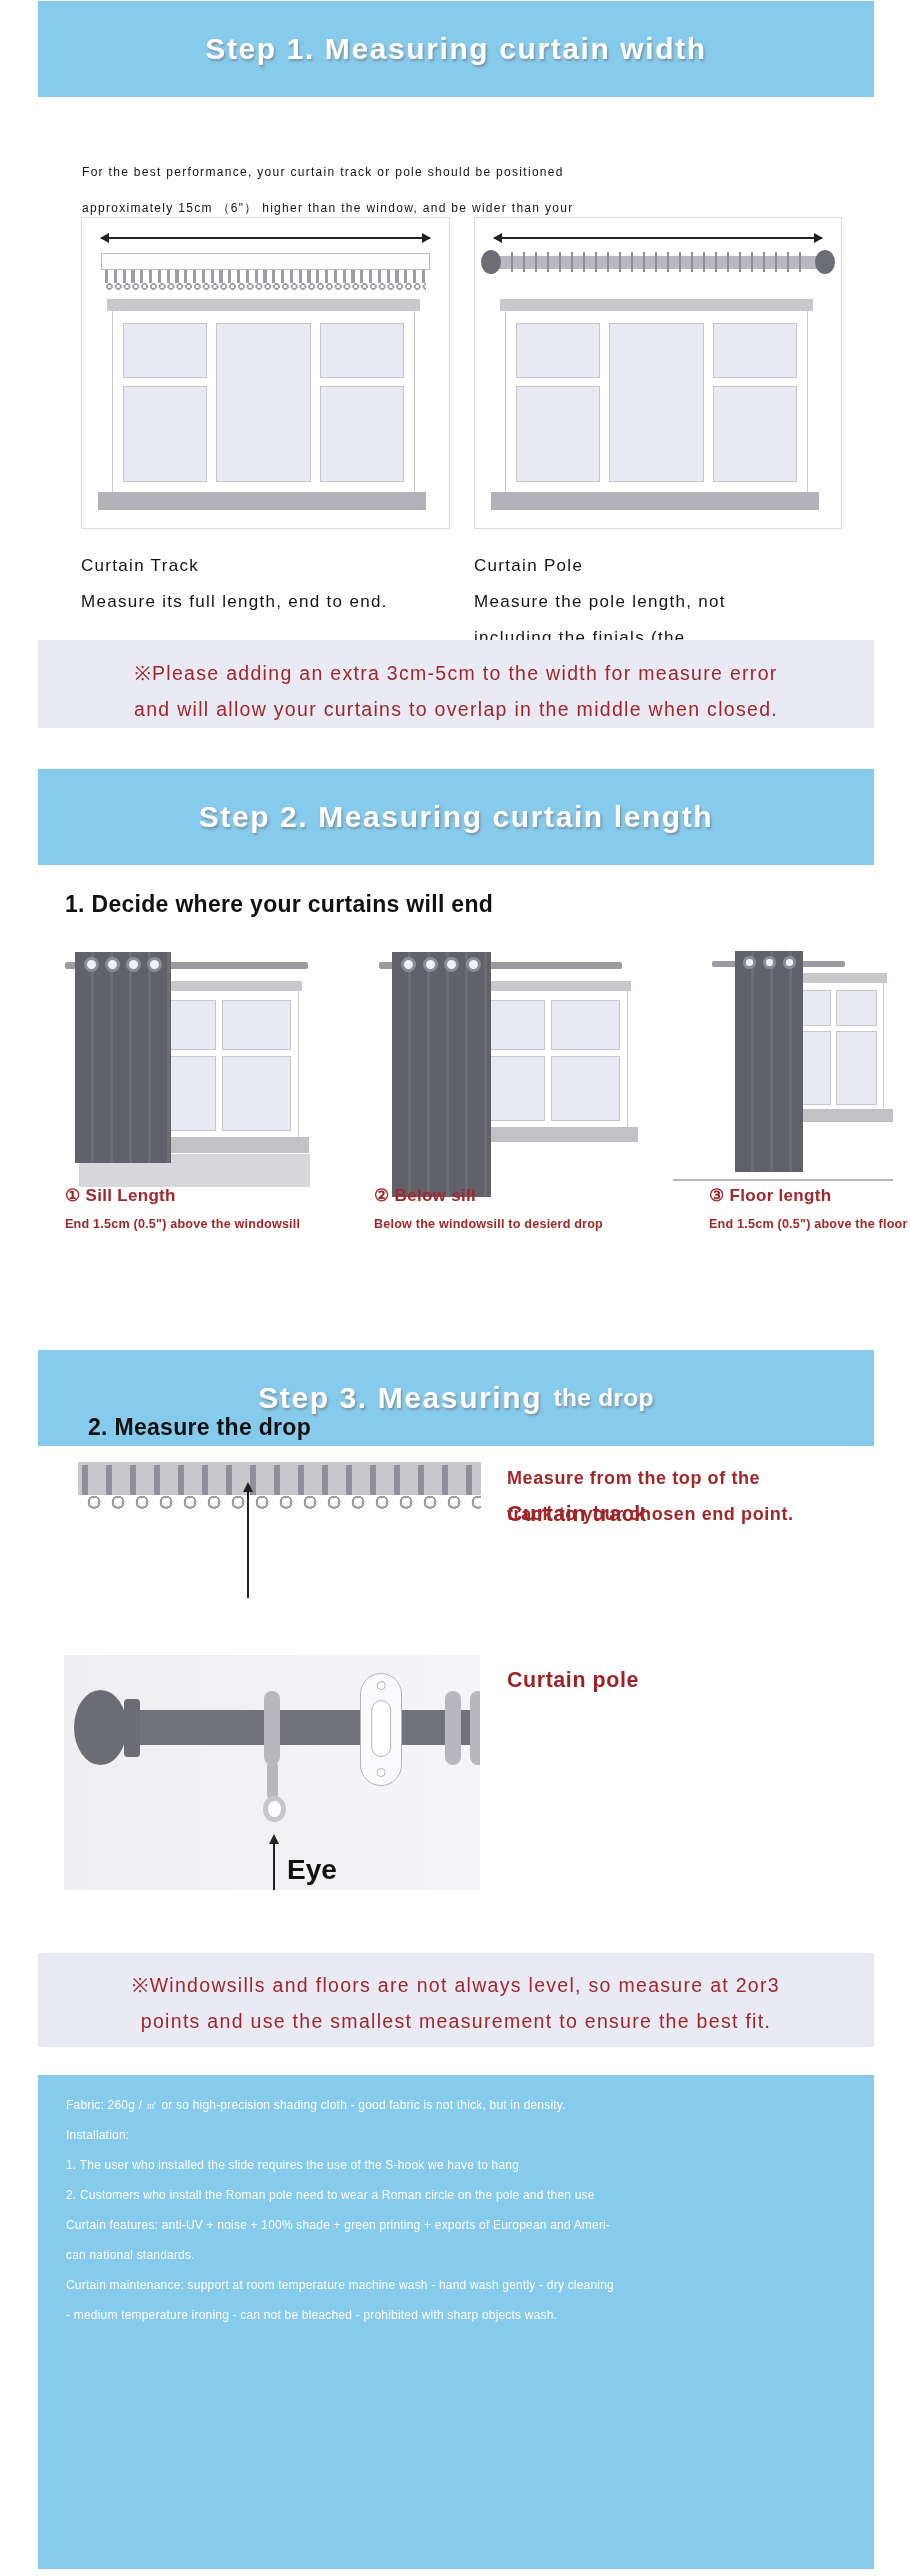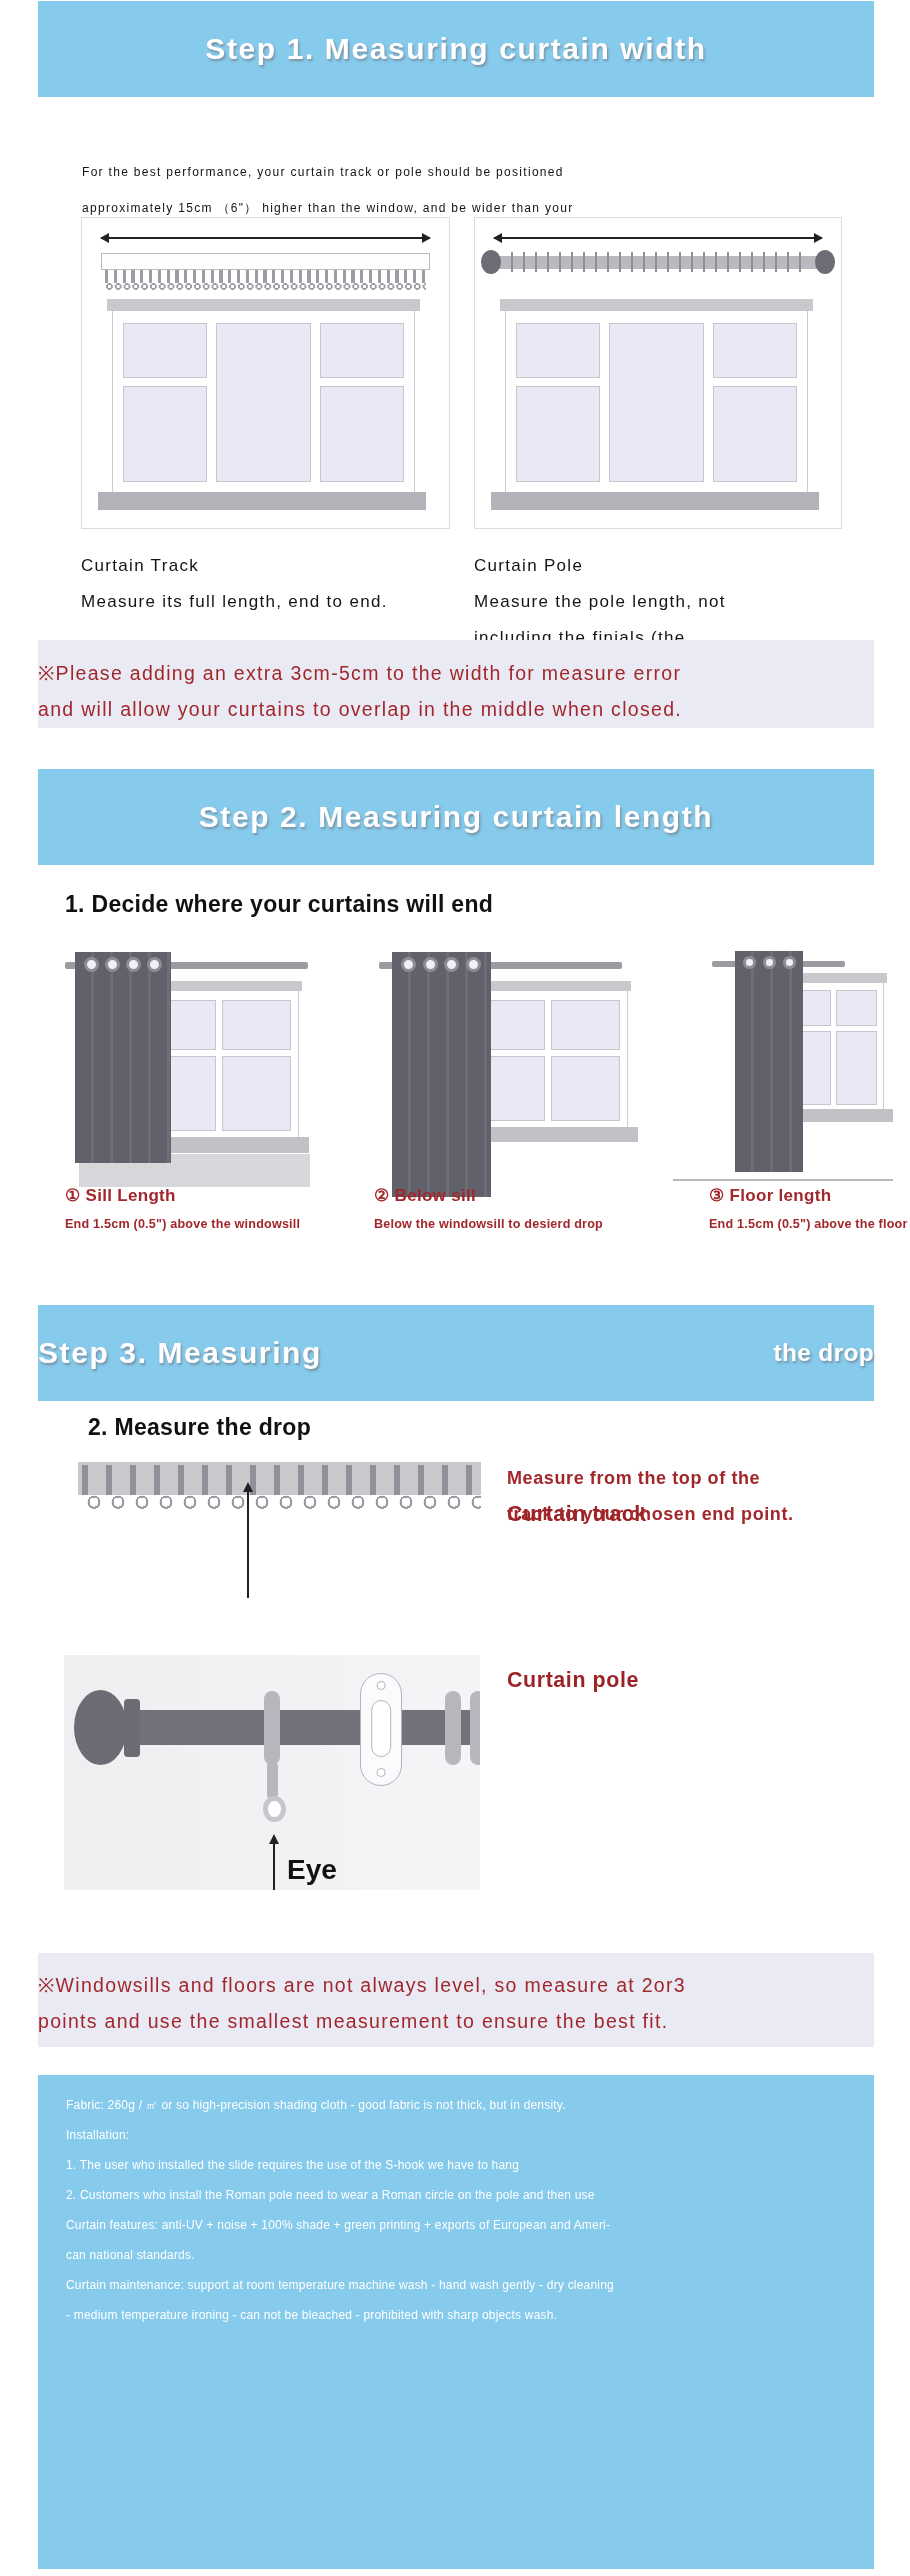--- a/index.html
+++ b/index.html
@@ -12,21 +12,21 @@
           display:flex;align-items:center;justify-content:center;}
   .banner-title{font-weight:bold;font-size:30px;color:#ffffff;letter-spacing:1.6px;
                 text-shadow:1.3px 1.9px 2.5px rgba(105,105,115,.6);white-space:nowrap;}
   .banner-sub{font-weight:bold;font-size:24.5px;letter-spacing:0.3px;margin-left:11.3px;}
 
   
   .intro{font-size:12px;line-height:36px;letter-spacing:1.3px;color:#141414;white-space:nowrap;margin-top:21px;}
   .sec-heading{font-weight:bold;font-size:23px;letter-spacing:0.3px;color:#111;white-space:nowrap;}
   .cap-label{font-size:17px;line-height:36px;letter-spacing:1.3px;color:#141414;white-space:nowrap;}
   .note{position:absolute;left:38px;width:836px;background:#eaeaf4;color:#a1272b;
-        text-align:left;font-size:19.5px;letter-spacing:1.3px;line-height:36px;white-space:nowrap;}
+        text-align:center;font-size:19.5px;letter-spacing:1.3px;line-height:36px;white-space:nowrap;}
   .redhead{font-weight:bold;font-size:21.4px;letter-spacing:0.6px;color:#9c2226;white-space:nowrap;}
   .redbody{font-weight:bold;font-size:18px;letter-spacing:0.6px;color:#a1272b;white-space:nowrap;}
   .redcap-t{font-weight:bold;font-size:17px;letter-spacing:0.3px;color:#a1272b;white-space:nowrap;}
   .redcap-d{font-weight:bold;font-size:12.6px;letter-spacing:0.2px;color:#a1272b;white-space:nowrap;margin-top:11.3px;}
 
   
   .ibox{position:absolute;top:217px;height:310px;border:0.6px solid #dcdcdc;background:#fff;}
   .harrow{position:absolute;height:1.9px;background:#222;}
   .harrow::before{content:'';position:absolute;left:-0.6px;top:-4.4px;border:5px solid transparent;
                   border-right:9.4px solid #222;border-left:0;}
@@ -242,21 +242,21 @@
   </div>
   <div class="abs" style="left:374px;top:1185px;">
     <div class="redcap-t">② Below sill</div>
     <div class="redcap-d">Below the windowsill to desierd drop</div>
   </div>
   <div class="abs" style="left:709px;top:1185px;">
     <div class="redcap-t">③ Floor length</div>
     <div class="redcap-d">End 1.5cm (0.5") above the floor</div>
   </div>
 
-  <div class="banner" style="top:1305px;justify-content:space-between;">
+  <div class="banner" style="top:1350px;">
     <span class="banner-title">Step 3. Measuring</span>
     <span class="banner-title banner-sub">the drop</span>
   </div>
 
   <div class="abs sec-heading" style="left:88px;top:1414px;">2. Measure the drop</div>
 
   <div class="track3" style="left:78px;top:1462px;width:403px;height:33px;">
     <div class="track3-stems"></div>
   </div>
   <div class="hooks3" style="left:82px;top:1495px;width:399px;height:17.6px;"></div>

